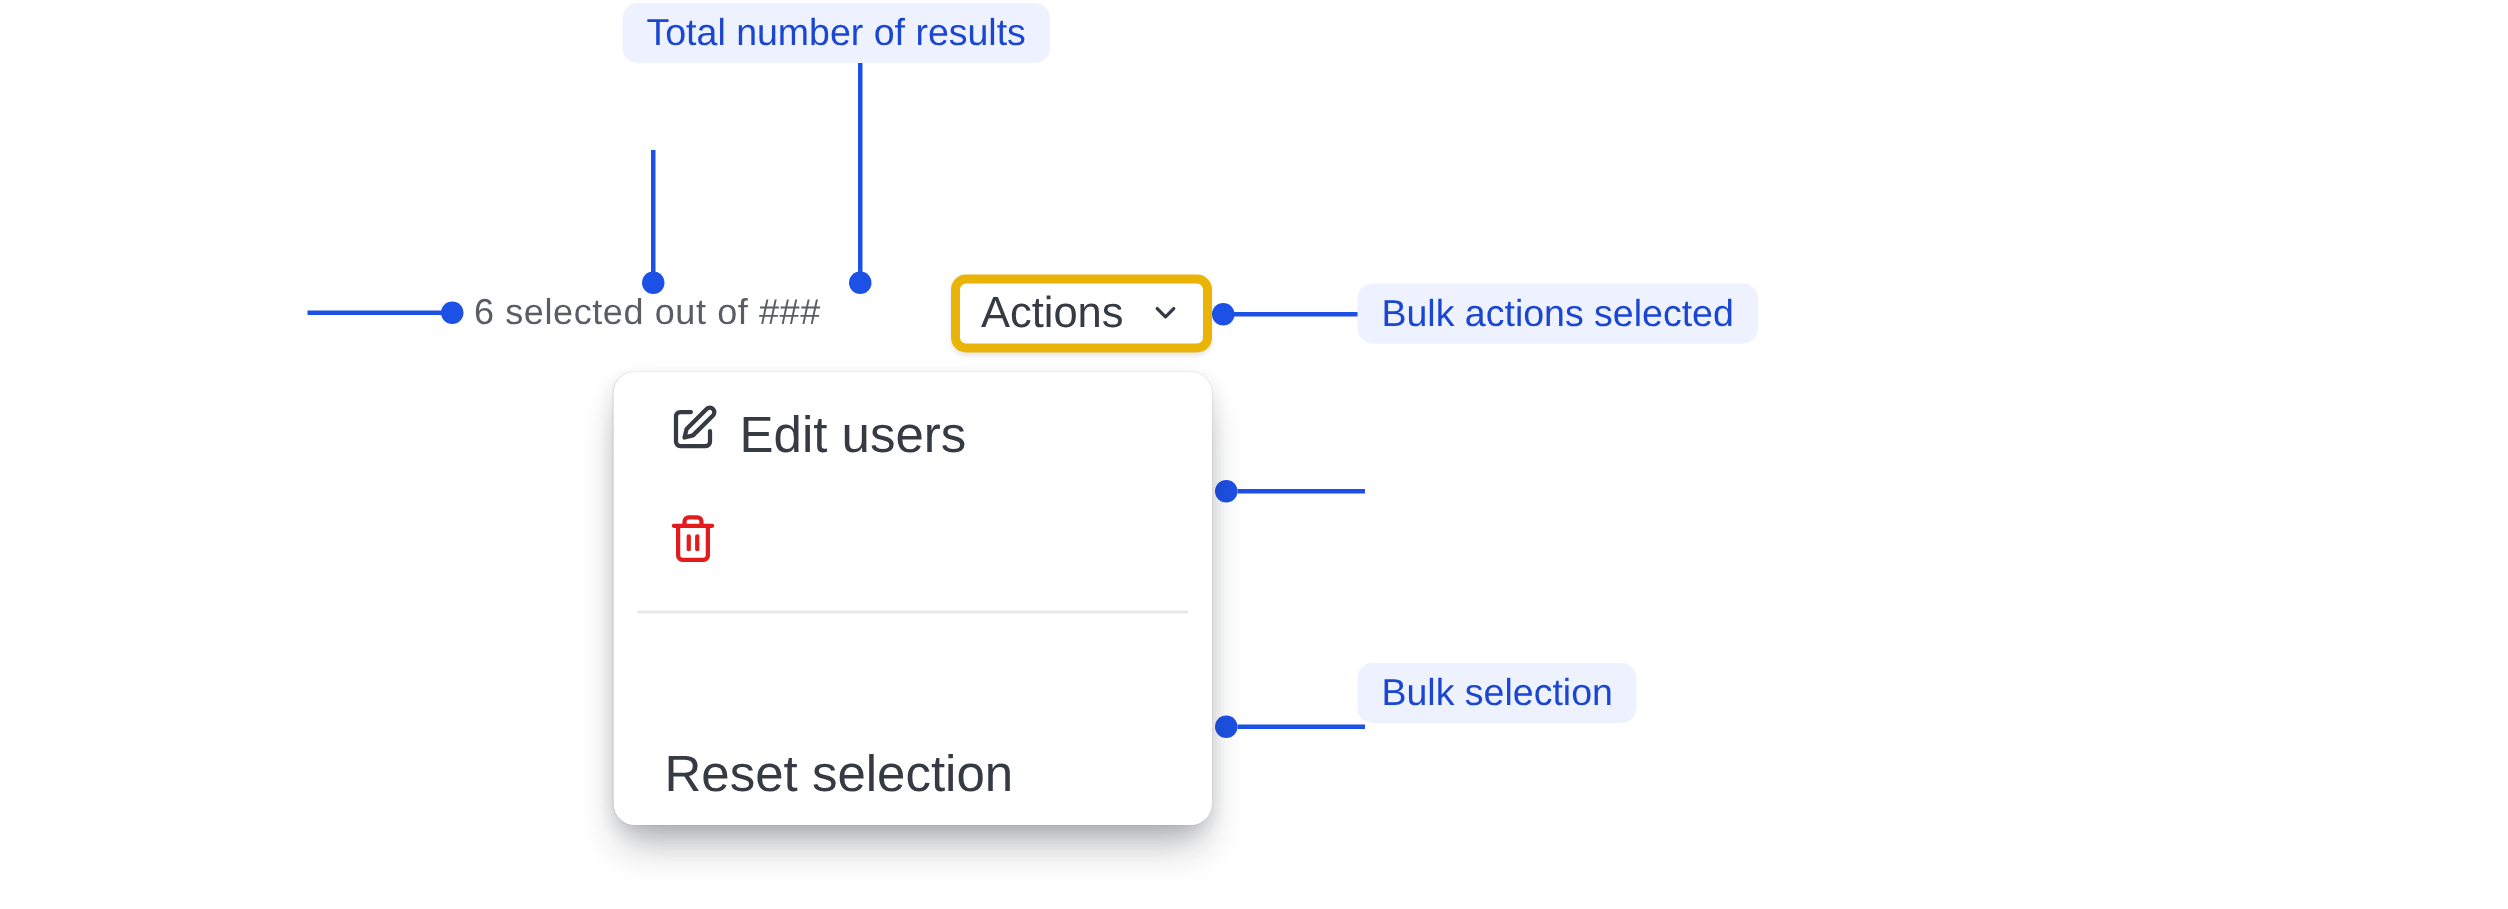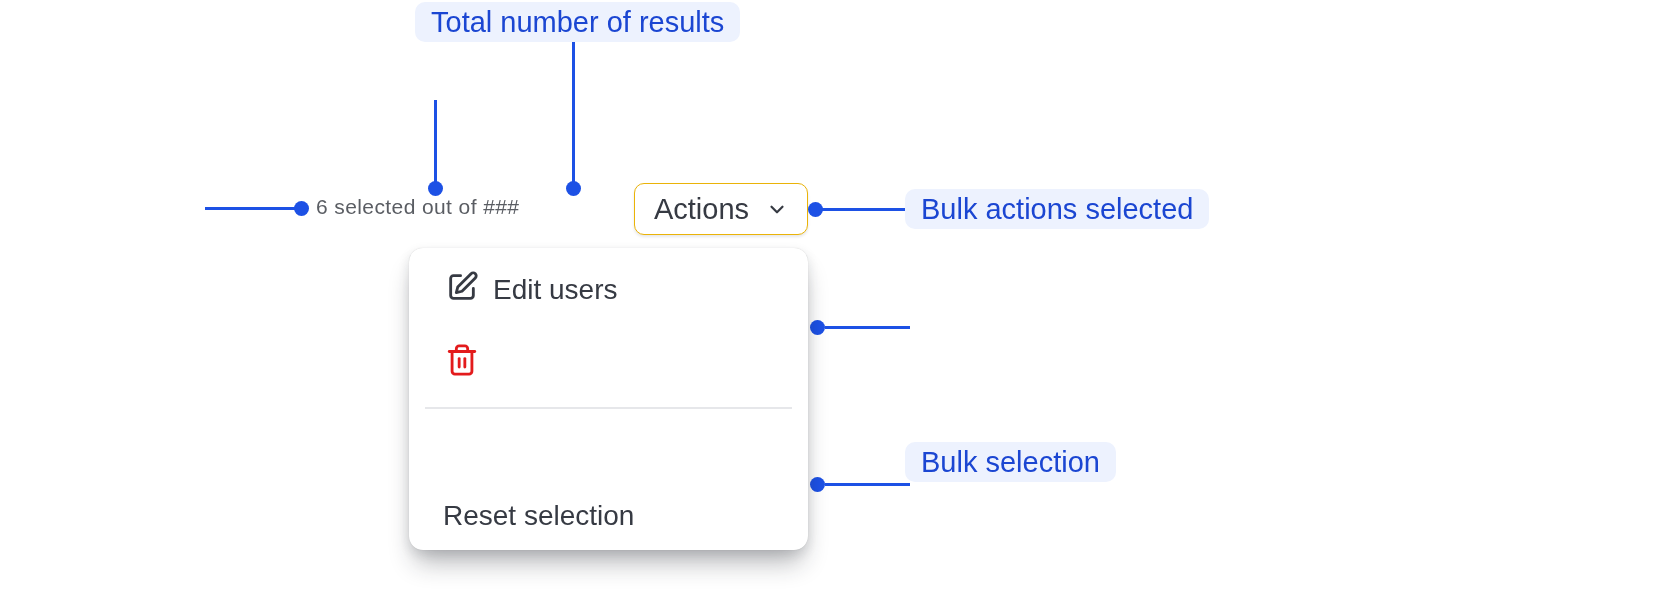--- a/index.html
+++ b/index.html
@@ -16,21 +16,21 @@
 
   
   .chip {
     position: absolute;
     height: 40px;
     line-height: 40px;
     padding: 0 16px;
     border-radius: 10px;
     background: #edf2fe;
     color: #1b46d2;
-    font-size: 29px;
+    font-size: 25px;
     font-weight: 500;
     white-space: nowrap;
   }
   .connector-line {
     position: absolute;
     background: #1d51e5;
   }
   .connector-line.h { height: 3px; }
   .connector-line.v { width: 3px; }
   .connector-dot {
@@ -39,34 +39,34 @@
     height: 15px;
     border-radius: 50%;
     background: #1d51e5;
   }
 
   
   .message {
     position: absolute;
     left: 316px;
     top: 195px;
-    font-size: 21px;
+    font-size: 24px;
     color: #5a5d63;
     letter-spacing: 0.4px;
     white-space: nowrap;
   }
 
   .actions-button {
     position: absolute;
     left: 634px;
     top: 183px;
     width: 174px;
     height: 52px;
     background: #ffffff;
-    border: 1px solid #eab308;
+    border: 6px solid #eab308;
     border-radius: 10px;
     box-shadow: 0 2px 3px rgba(20, 22, 30, 0.10);
     display: flex;
     align-items: center;
     justify-content: center;
     gap: 17px;
     font-size: 29px;
     color: #363a43;
     cursor: pointer;
   }
@@ -85,21 +85,21 @@
                 0 0 1px rgba(0, 0, 0, 0.18);
   }
   .menu-item {
     position: absolute;
     left: 0;
     right: 0;
     height: 64px;
     display: flex;
     align-items: center;
     padding-left: 34px;
-    font-size: 28px;
+    font-size: 34px;
     color: #363a43;
     cursor: pointer;
     white-space: nowrap;
   }
   .menu-item.with-icon { padding-left: 36px; }
   .menu-item .mi-icon { display: block; margin-right: 14px; flex: 0 0 auto; }
   .menu-item.danger { color: #e31b1c; }
   .menu-divider {
     position: absolute;
     left: 16px;

